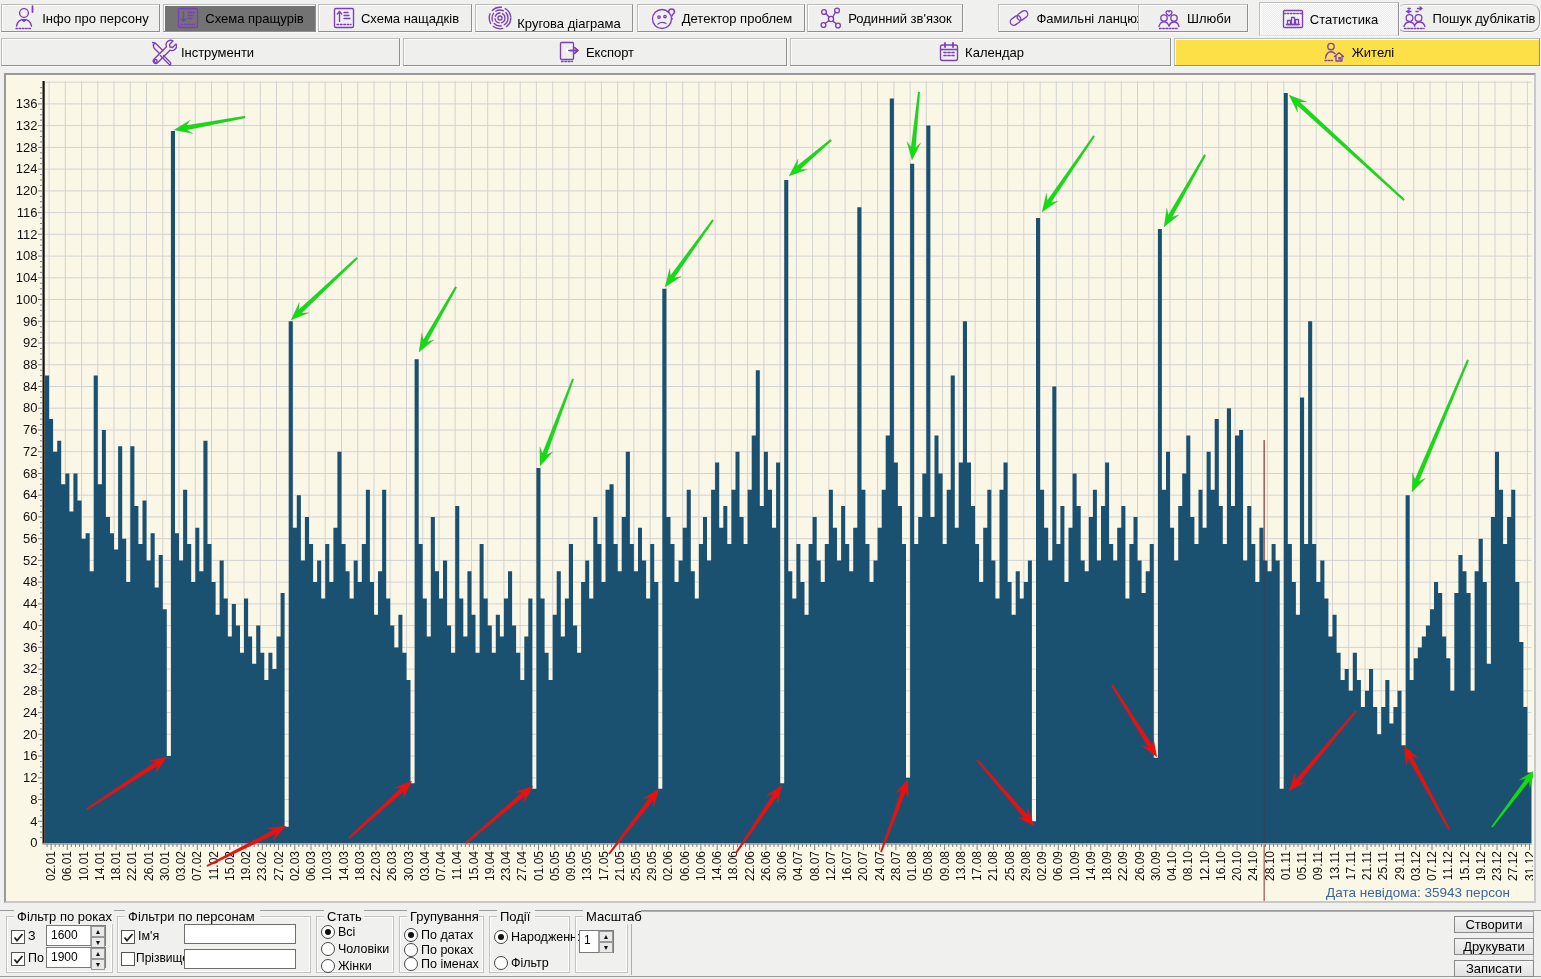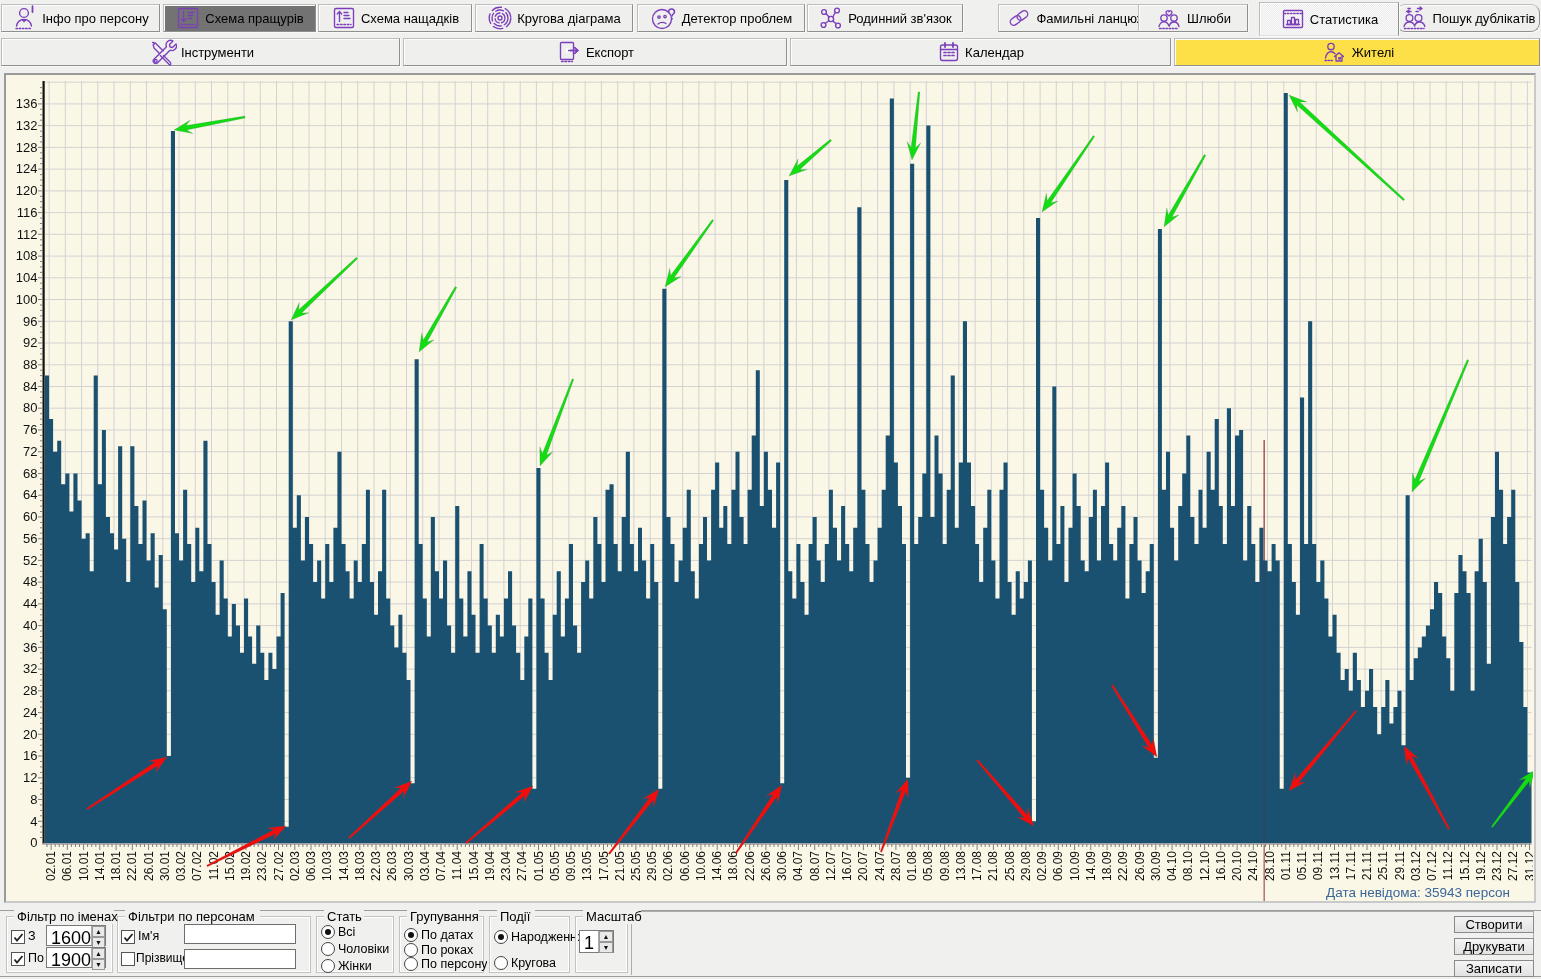--- a/index.html
+++ b/index.html
@@ -7,21 +7,21 @@
 .chartframe{position:absolute;left:4px;top:73px;width:1532px;height:830px;background:#FBF7E7;border:2px solid;border-color:#9a9a9a #c9c9c9 #c9c9c9 #9a9a9a}
 .botpanel{position:absolute;left:0px;top:910px;width:1541px;height:67px;background:#f0f0ef;border-top:1px solid #9c9c9c;border-bottom:1px solid #9c9c9c}
 .gb{position:absolute;border:1px solid #c3c3c3;box-shadow:inset 0 0 0 1px #fff}
 .gbt{position:absolute;font-size:13px;background:#f0f0ef;padding:0 3px;white-space:nowrap;z-index:3}
 .cb{position:absolute;width:14px;height:14px;background:#fff;border:1px solid #555}
 .cb svg{position:absolute;left:0px;top:0px}
 .rb{position:absolute;width:14px;height:14px;background:#fff;border:1px solid #444;border-radius:50%}
 .rdot{position:absolute;left:3px;top:3px;width:6px;height:6px;background:#111;border-radius:50%}
 .lbl{position:absolute;font-size:12.5px;white-space:nowrap;overflow:hidden}
 .spin{position:absolute;background:#fff;border:1px solid #7a7a7a;display:flex}
-.sptxt{font-size:18px;padding:2px 0 3px 4px;flex:1}
+.sptxt{font-size:12px;padding:2px 0 3px 4px;flex:1}
 .spbtns{display:flex;flex-direction:column;width:15px;border-left:1px solid #aaa}
 .spb{flex:1;font-size:7px;line-height:9px;text-align:center;background:#e9e9e9;border:1px solid #999;color:#111}
 .inp{position:absolute;background:#fff;border:1px solid #6e6e6e}
 .bigpanel{position:absolute;left:631px;top:911px;width:903px;height:64px;border:1px solid #adadad;border-bottom:none;background:#f0f0ef}
 .btn{position:absolute;width:80px;height:17px;background:linear-gradient(#f4f4f4,#e2e2e2);border:1px solid #8a8a8a;font-size:13px;text-align:center;line-height:16px}
 </style></head>
 <body>
 <div class="tab" style="left:1px;top:4px;width:159px;height:28px;background:#efefee;">
     <svg width="26" height="26" viewBox="0 0 26 26" fill="none" stroke="#7c3fbb" stroke-width="1.35" stroke-linecap="round" stroke-linejoin="round">
       <circle cx="12" cy="8" r="4.4"></circle>
@@ -43,21 +43,21 @@
   </div>
 <div class="tab" style="left:318px;top:4px;width:154px;height:28px;background:#efefee;">
     <svg width="26" height="26" viewBox="0 0 26 26" fill="none" stroke="#7c3fbb" stroke-width="1.35" stroke-linecap="round" stroke-linejoin="round">
       <rect x="3.5" y="3.5" width="19" height="19" rx="1.5"></rect>
       <path d="M8.5 16.5v-10M6.3 9l2.2-2.6L10.7 9"></path>
       <path d="M13 7.5h4M13 10.5h5M13 13.5h6"></path>
       <path d="M6 19.5h14" stroke-dasharray="1.7 1.7"></path>
     </svg>
     <span>Схема нащадків</span>
   </div>
-<div class="tab" style="left:475px;top:4px;width:158px;height:28px;background:#efefee;">
+<div class="tab" style="left:475px;top:4px;width:158px;height:28px;background:#efefee;align-items:flex-end;">
     <svg width="26" height="26" viewBox="0 0 26 26" fill="none" stroke="#7c3fbb" stroke-width="1.35" stroke-linecap="round" stroke-linejoin="round">
       <circle cx="13" cy="13" r="2"></circle>
       <circle cx="13" cy="13" r="5" stroke-dasharray="6 2.5"></circle>
       <circle cx="13" cy="13" r="8" stroke-dasharray="8 3"></circle>
       <circle cx="13" cy="13" r="10.8" stroke-dasharray="10 4"></circle>
     </svg>
     <span>Кругова діаграма</span>
   </div>
 <div class="tab" style="left:637px;top:4px;width:168px;height:28px;background:#efefee;">
     <svg width="28" height="26" viewBox="0 0 28 26" fill="none" stroke="#7c3fbb" stroke-width="1.35" stroke-linecap="round" stroke-linejoin="round">
@@ -315,21 +315,21 @@
       <polygon points="908.0,779.0 908.3,798.3 905.7,791.6 881.8,852.3 880.2,851.7 901.6,790.1 895.2,793.5" fill="#f20d0d" stroke="#555" stroke-width="0.5" stroke-opacity="0.35"></polygon>
       <polygon points="1034.0,826.0 1016.9,817.0 1024.1,817.9 976.3,760.6 977.7,759.4 1027.4,815.0 1027.5,807.8" fill="#f20d0d" stroke="#555" stroke-width="0.5" stroke-opacity="0.35"></polygon>
       <polygon points="1157.0,757.0 1141.5,745.4 1148.5,747.5 1111.2,685.5 1112.8,684.5 1152.2,745.1 1153.4,738.0" fill="#f20d0d" stroke="#555" stroke-width="0.5" stroke-opacity="0.35"></polygon>
       <polygon points="1289.0,791.0 1295.2,772.7 1295.4,779.9 1355.3,710.4 1356.7,711.6 1298.8,782.8 1305.9,781.7" fill="#f20d0d" stroke="#555" stroke-width="0.5" stroke-opacity="0.35"></polygon>
       <polygon points="1404.0,746.0 1418.7,758.5 1411.9,756.0 1449.8,828.6 1448.2,829.4 1408.1,758.1 1406.4,765.2" fill="#f20d0d" stroke="#555" stroke-width="0.5" stroke-opacity="0.35"></polygon>
 <text x="1510" y="897" text-anchor="end" font-size="13.5" fill="#3a679b">Дата невідома: 35943 персон</text>
 </g>
   </svg>
 <div class="botpanel"></div>
 <div class="gb" style="left:6px;top:916px;width:107px;height:57px"></div>
-<div class="gbt" style="left:14px;top:909px;width:100px">Фільтр по іменах</div>
+<div class="gbt" style="left:14px;top:909px;width:100px">Фільтр по роках</div>
 <div class="cb" style="left:11px;top:930px">
     <svg width="13" height="13" viewBox="0 0 13 13">
       <polyline points="2.5,6.5 5,9.5 10.5,3" fill="none" stroke="#222" stroke-width="1.8"></polyline>
     </svg>
   </div>
 <div class="lbl" style="left:28px;top:929px;width:20px">З</div>
 <div class="spin" style="left:46px;top:925px;width:60px;height:21px">
     <span class="sptxt">1600</span>
     <span class="spbtns">
       <span class="spb">▲</span>
@@ -373,29 +373,29 @@
 <div class="lbl" style="left:338px;top:959px;width:60px">Жінки</div>
 <div class="gb" style="left:399px;top:916px;width:85px;height:57px"></div>
 <div class="gbt" style="left:407px;top:909px;width:72px">Групування</div>
 <div class="rb" style="left:404px;top:928px">
     <div class="rdot"></div>
   </div>
 <div class="lbl" style="left:421px;top:928px;width:64px">По датах</div>
 <div class="rb" style="left:404px;top:943px"></div>
 <div class="lbl" style="left:421px;top:943px;width:64px">По роках</div>
 <div class="rb" style="left:404px;top:957px"></div>
-<div class="lbl" style="left:421px;top:957px;width:66px">По персону</div>
+<div class="lbl" style="left:421px;top:957px;width:66px">По іменах</div>
 <div class="gb" style="left:489px;top:916px;width:81px;height:57px"></div>
 <div class="gbt" style="left:497px;top:909px;width:38px">Події</div>
 <div class="rb" style="left:494px;top:930px">
     <div class="rdot"></div>
   </div>
 <div class="lbl" style="left:511px;top:930px;width:70px">Народженн:</div>
 <div class="rb" style="left:494px;top:956px"></div>
-<div class="lbl" style="left:511px;top:956px;width:60px">Кругова</div>
+<div class="lbl" style="left:511px;top:956px;width:60px">Фільтр</div>
 <div class="gb" style="left:575px;top:916px;width:53px;height:57px"></div>
 <div class="gbt" style="left:583px;top:909px;width:58px">Масштаб</div>
 <div class="spin" style="left:579px;top:930px;width:35px;height:23px">
     <span class="sptxt">1</span>
     <span class="spbtns">
       <span class="spb">▲</span>
       <span class="spb">▼</span>
     </span>
   </div>
 <div class="bigpanel"></div>

